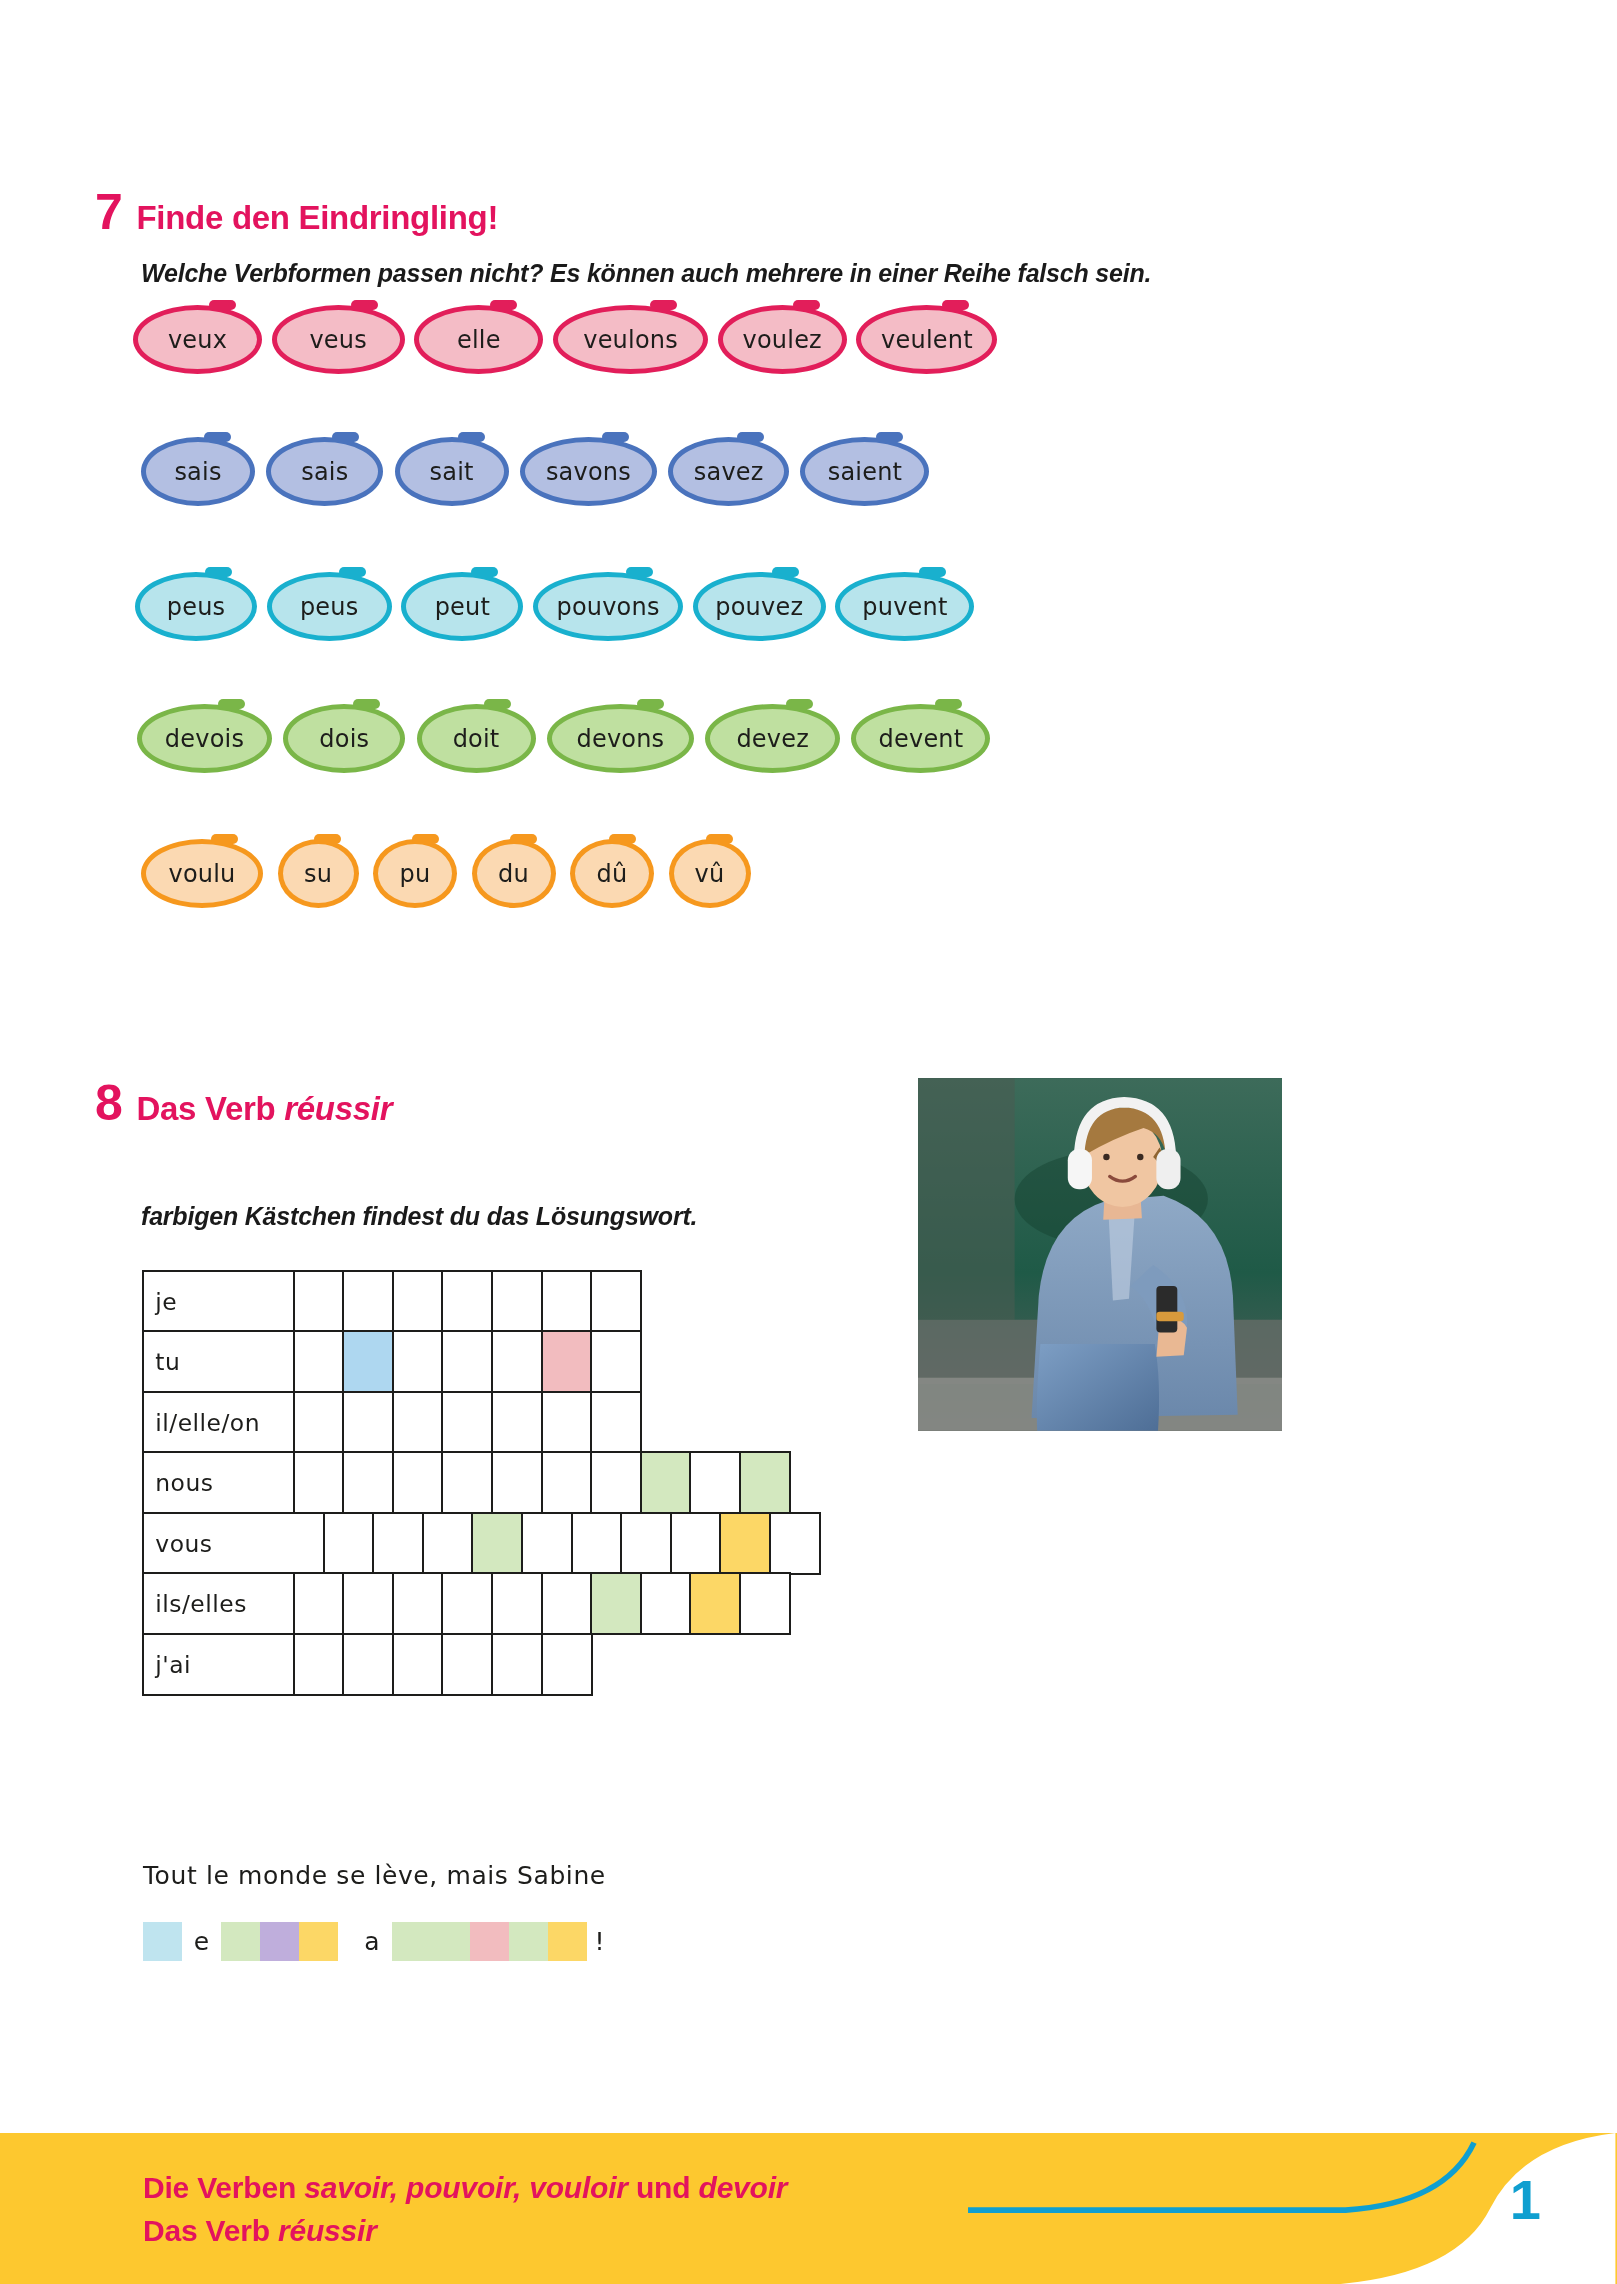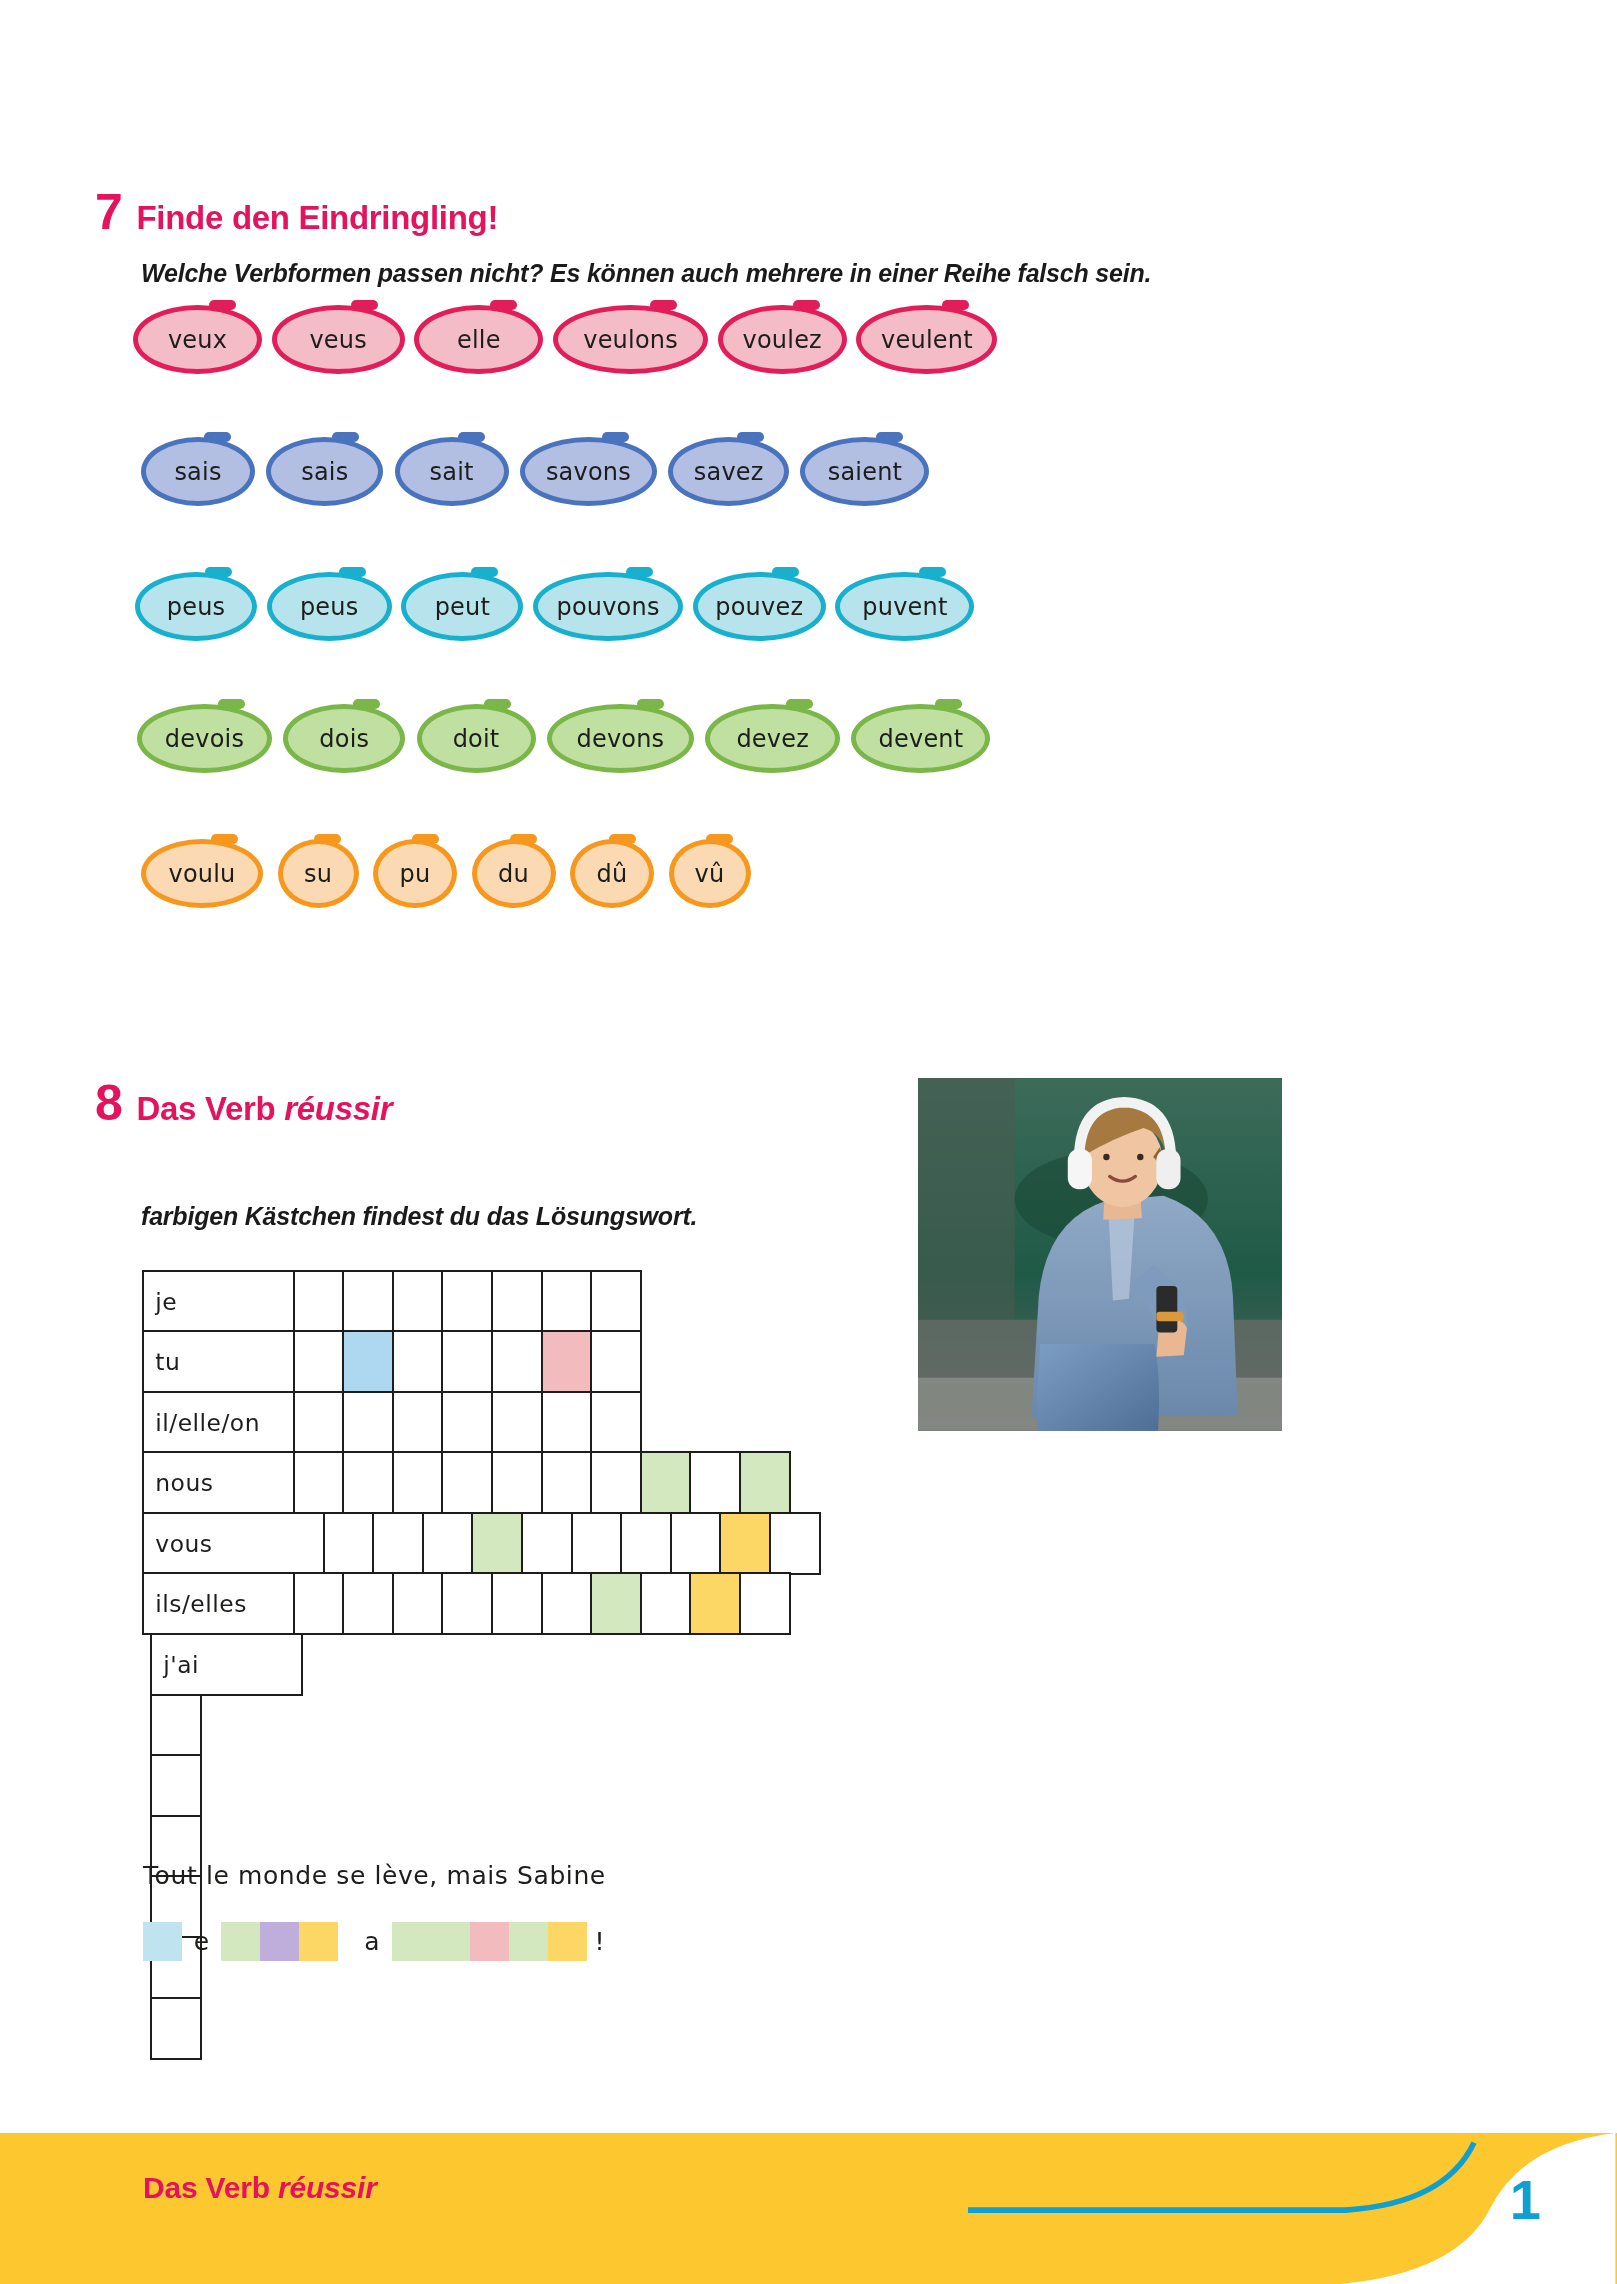--- a/index.html
+++ b/index.html
@@ -403,21 +403,21 @@
           <div class="gcell" style="width: 52px; height: 63px;"></div>
           <div class="gcell" style="width: 52px; height: 63px;"></div>
           <div class="gcell" style="width: 52px; height: 63px;"></div>
           <div class="gcell" style="width: 52px; height: 63px;"></div>
           <div class="gcell" style="width: 52px; height: 63px;"></div>
           <div class="gcell" style="width: 52px; height: 63px; background: rgb(211, 232, 191);"></div>
           <div class="gcell" style="width: 52px; height: 63px;"></div>
           <div class="gcell" style="width: 52px; height: 63px; background: rgb(252, 215, 102);"></div>
           <div class="gcell" style="width: 52px; height: 63px;"></div>
         </div>
-        <div class="grow" style="top: 363px; left: 8px; flex-direction: column;">
+        <div class="grow" style="top: 363px; left: 0px;">
           <div class="gcell label" style="width: 153px; height: 63px;">j'ai</div>
           <div class="gcell" style="width: 52px; height: 63px;"></div>
           <div class="gcell" style="width: 52px; height: 63px;"></div>
           <div class="gcell" style="width: 52px; height: 63px;"></div>
           <div class="gcell" style="width: 52px; height: 63px;"></div>
           <div class="gcell" style="width: 52px; height: 63px;"></div>
           <div class="gcell" style="width: 52px; height: 63px;"></div>
         </div>
       </div>
   </div>
@@ -438,19 +438,20 @@
       <div class="sol-box" style="background: rgb(252, 215, 102);"></div>
       <div class="sol-bang">!</div>
     </div>
 
   <div class="footer">
     <svg class="footer-swoosh" width="1618" height="151" viewBox="0 0 2008 188">
       <path d="M1666 188 q146 -14 186 -94 q40 -80 156 -94 l0 188 z" fill="#ffffff"></path>
       <path d="M1202 96 L1672 96 q124 -8 160 -84" stroke="#0f9fd0" stroke-width="7" fill="none"></path>
     </svg>
     <div class="footer-text">
+      <div><span>Die Verben </span><span class="it">savoir, pouvoir, vouloir</span><span> und </span><span class="it">devoir</span></div>
       <div><span>Das Verb </span><span class="it">réussir</span></div>
     </div>
     <div class="page-num">1</div>
   </div>
 
 </div>
 
 
 </body></html>

